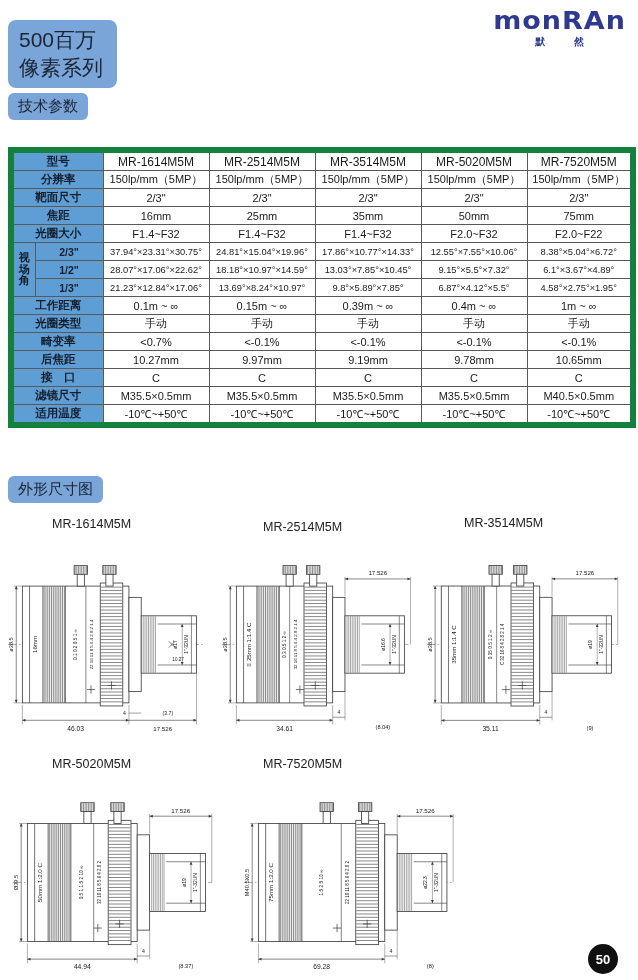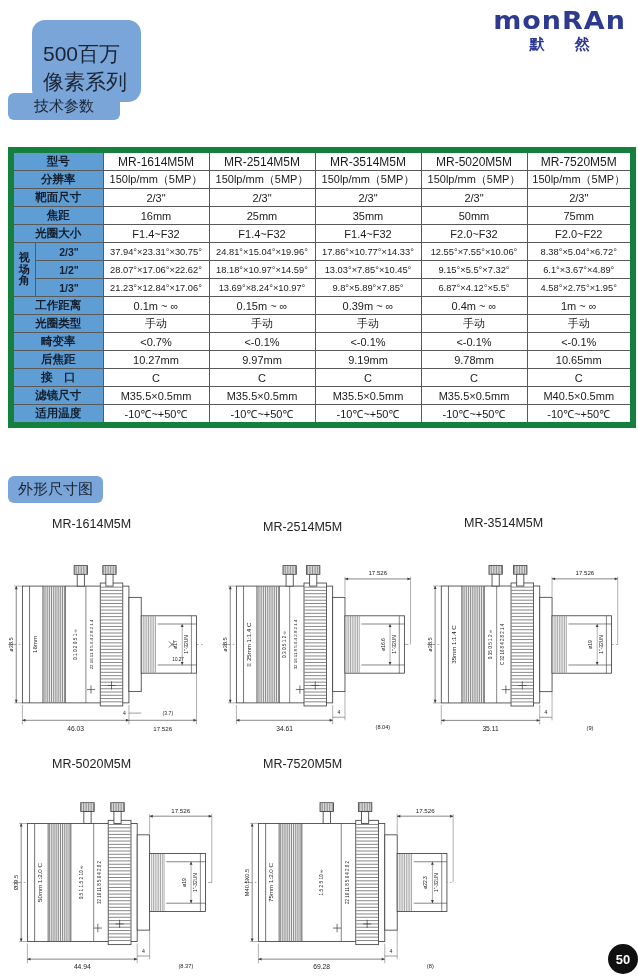--- a/index.html
+++ b/index.html
@@ -6,25 +6,25 @@
   body{
     position:relative;width:638px;height:980px;background:#ffffff;
     font-family:"Liberation Sans",sans-serif;color:#1a1a1a;overflow:hidden;
   }
   
   .logo{position:absolute;top:6px;right:12px;text-align:center;color:#2e3a8f;}
   .logo .brand{
     font-family:"DejaVu Sans",sans-serif;font-weight:900;font-size:27px;
     letter-spacing:1px;line-height:1;transform:scaleY(.95);
   }
-  .logo .cn{font-size:15px;font-weight:bold;letter-spacing:13px;padding-left:13px;margin-top:2px;}
+  .logo .cn{font-size:10px;font-weight:bold;letter-spacing:13px;padding-left:13px;margin-top:2px;}
   
   .badge{position:absolute;background:#79a5d8;color:#1b2433;}
-  #series-badge{left:8px;top:20px;border-radius:13px;padding:20px 14px 7px 11px;font-size:21px;line-height:1.32;margin-left:24px;}
-  #tech-badge{left:8px;top:93px;border-radius:6px;padding:4px 26px;font-size:15px;}
+  #series-badge{left:8px;top:20px;border-radius:8px;padding:6px 14px 7px 11px;font-size:21px;line-height:1.32;}
+  #tech-badge{left:8px;top:93px;border-radius:6px;padding:4px 10px;font-size:15px;}
   #dims-badge{left:8px;top:476px;border-radius:6px;padding:4px 10px;font-size:15px;text-align:right;}
   
   table{
     position:absolute;left:8px;top:147px;width:622px;
     border-collapse:collapse;table-layout:fixed;border:6px solid #15803d;
   }
   th,td{
     border:1px solid #595959;text-align:center;vertical-align:middle;
     height:17px;padding:0 1px;overflow:hidden;white-space:nowrap;
   }
@@ -42,21 +42,21 @@
   #dlabel-3{left:52px;top:757px}
   #dlabel-4{left:263px;top:757px}
   svg.lens{position:absolute;}
   #dw-0{left:6px;top:545px;width:210px;height:200px}
   #dw-1{left:220px;top:545px;width:210px;height:200px}
   #dw-2{left:424px;top:545px;width:212px;height:200px}
   #dw-3{left:6px;top:782px;width:222px;height:202px}
   #dw-4{left:236px;top:782px;width:224px;height:202px}
   
   .pagenum{
-    position:absolute;left:608px;top:944px;width:30px;height:30px;border-radius:50%;
+    position:absolute;left:588px;top:944px;width:30px;height:30px;border-radius:50%;
     background:#101010;color:#fff;display:flex;align-items:center;justify-content:center;
     font-size:13px;font-weight:bold;
   }
 </style>
 </head>
 <body>
 
 <div class="logo">
   <div class="brand">monRАn</div>
   <div class="cn">默 然</div>

